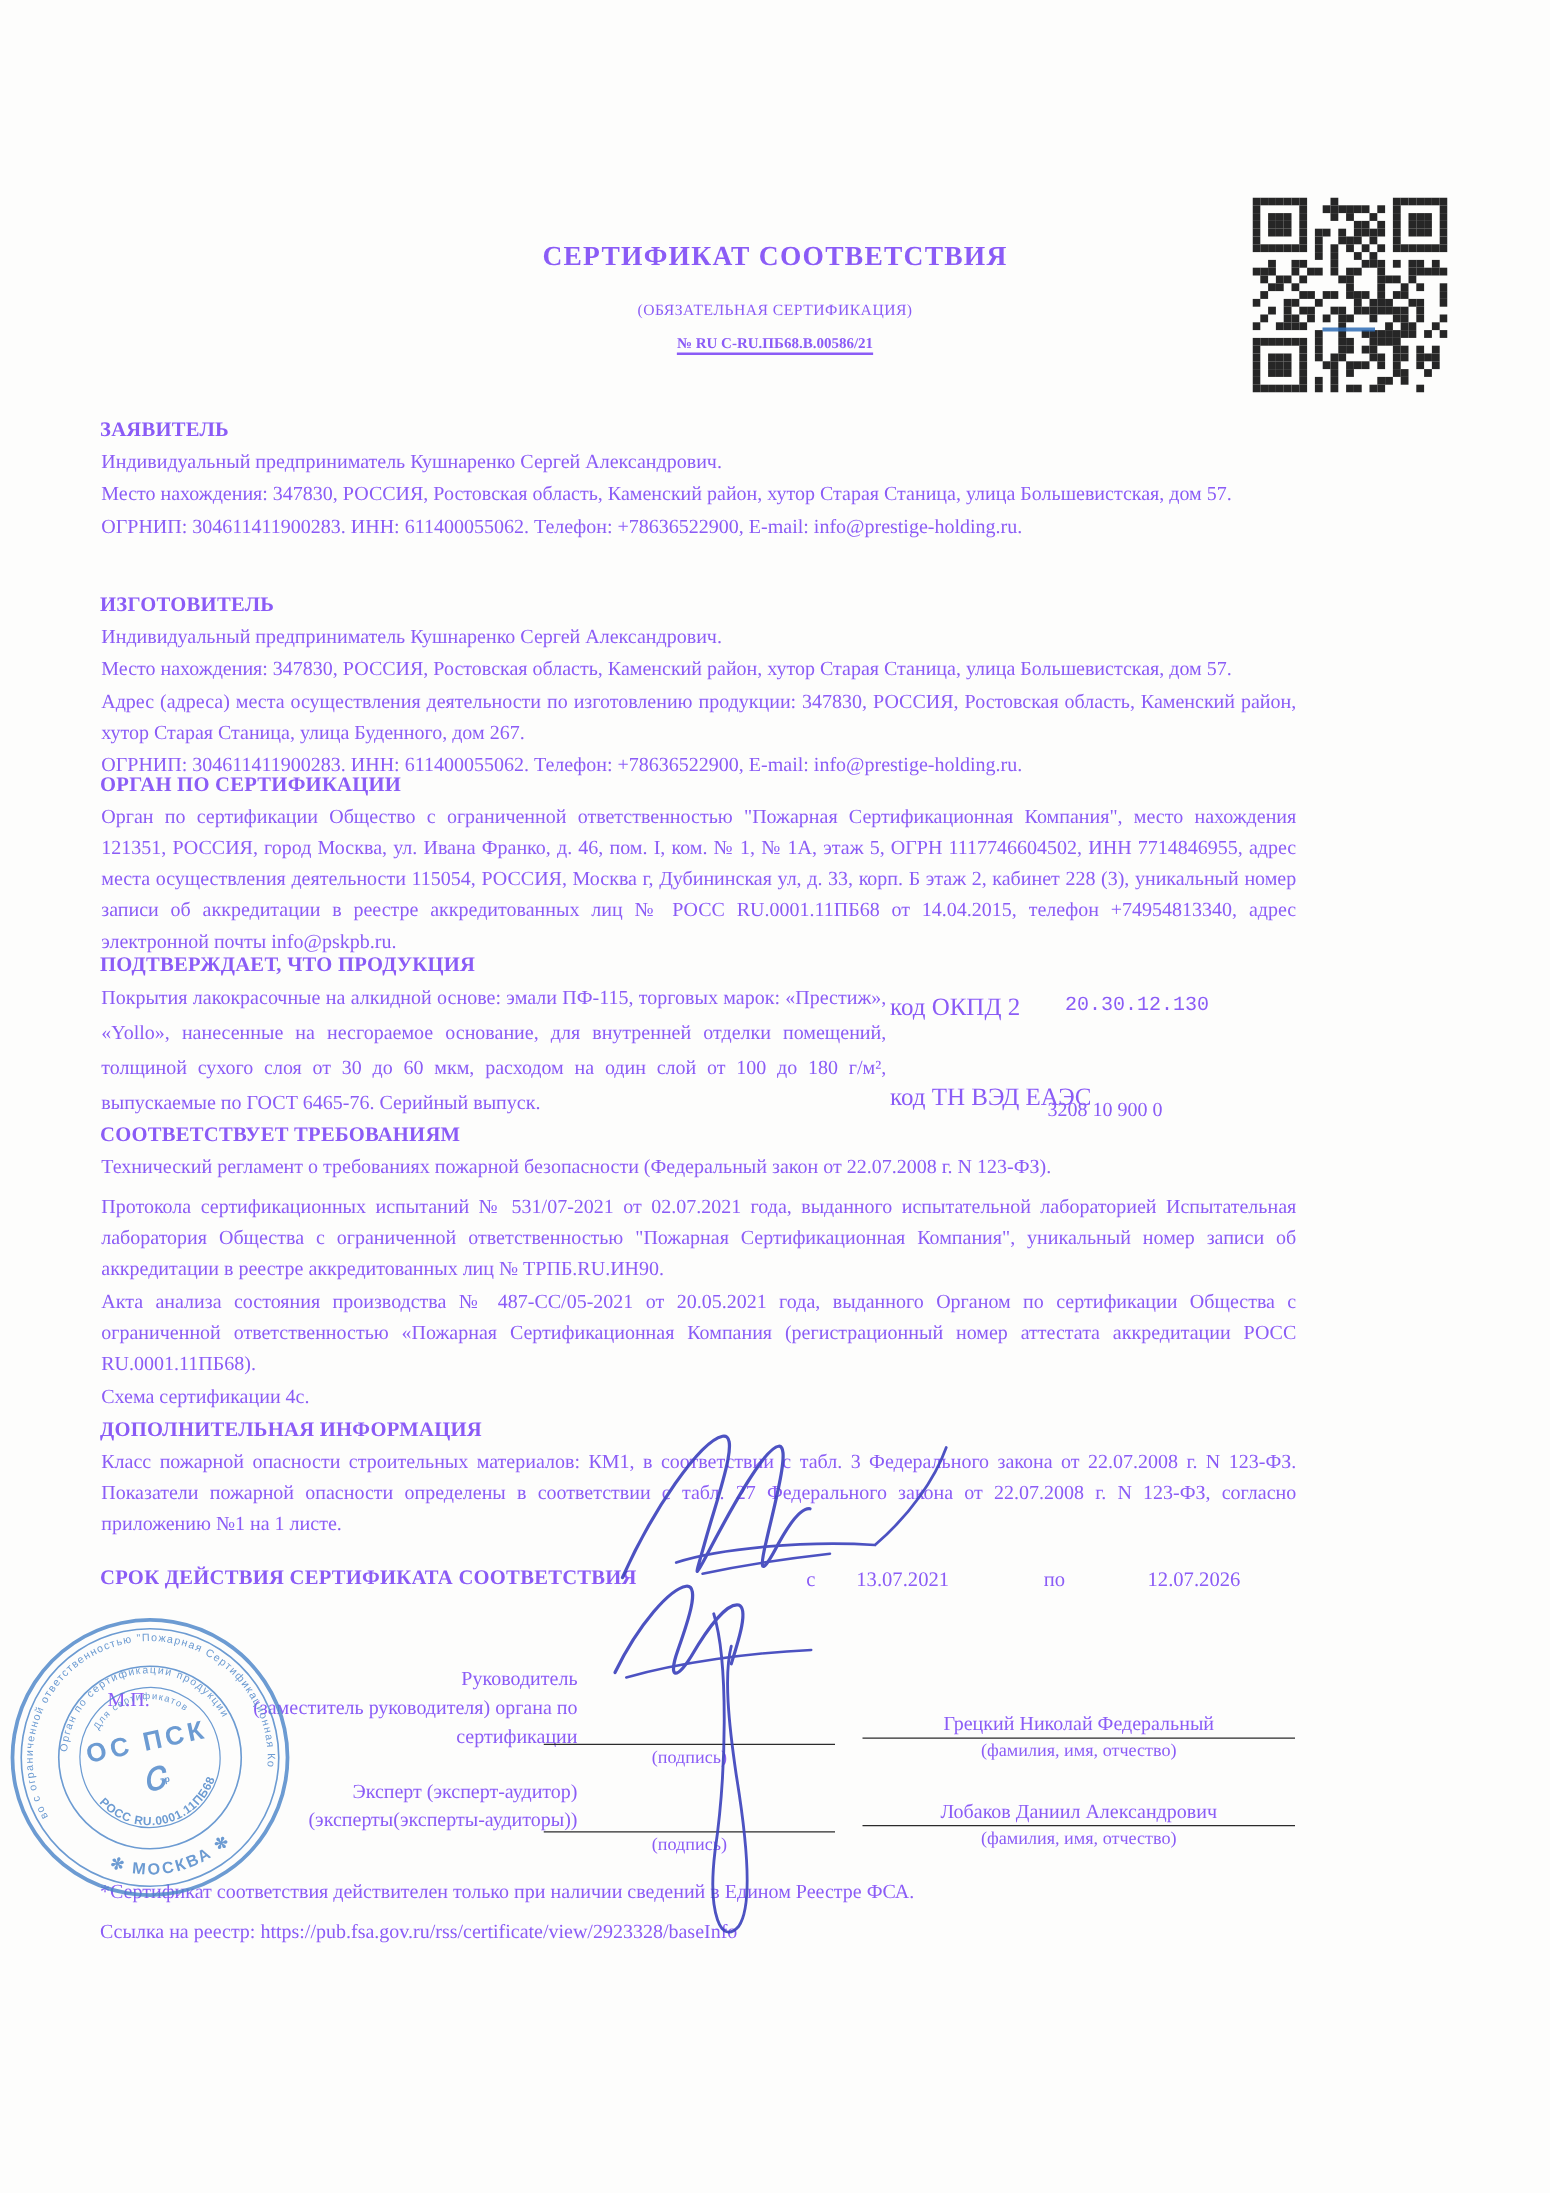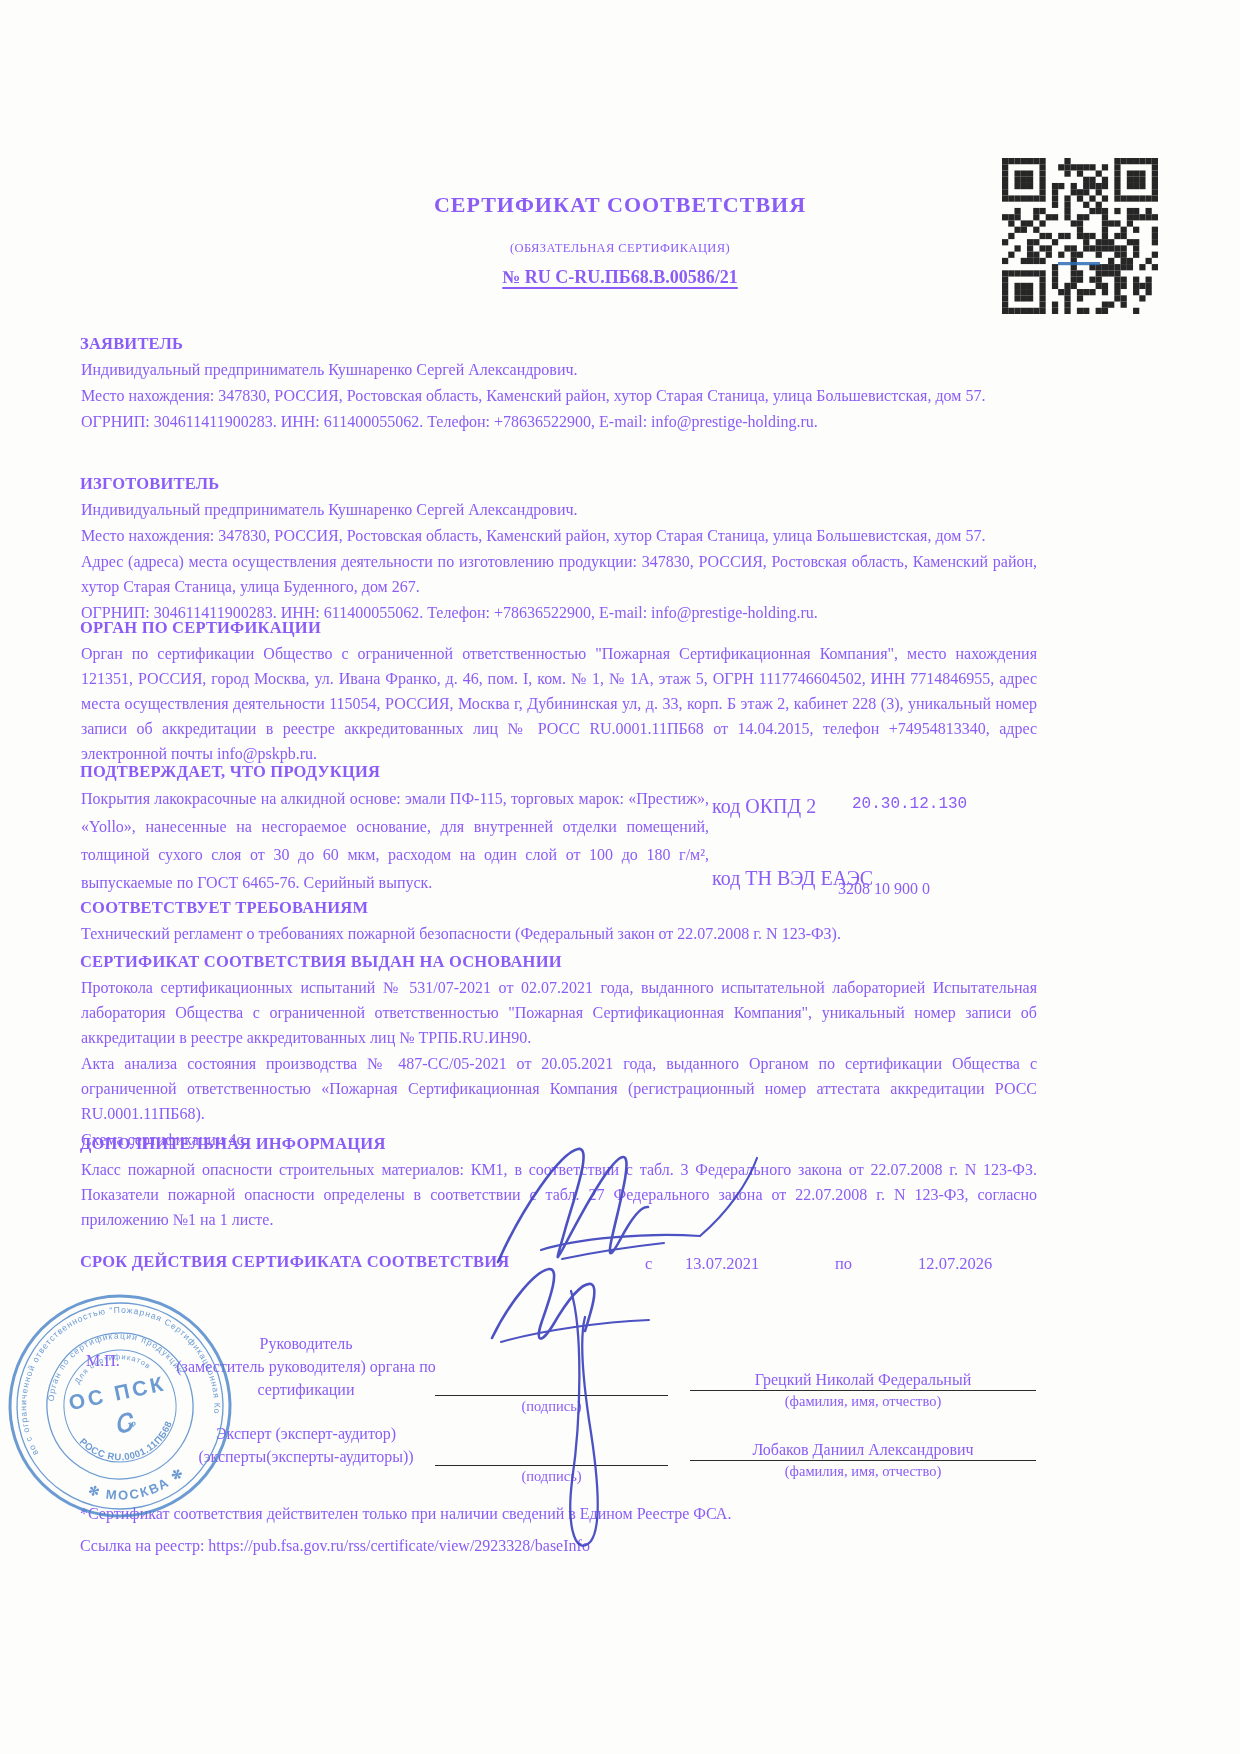--- a/index.html
+++ b/index.html
@@ -6,37 +6,37 @@
   .page{
     position:relative;width:1240px;height:1754px;margin:0 auto;
     background:#fdfdfc;overflow:hidden;
     font-family:"Liberation Serif","DejaVu Serif",serif;
     color:#8b5cf6;
   }
   .abs{position:absolute;}
   .center{left:0;width:100%;text-align:center;}
   .doc-title{top:192px;font-size:22px;font-weight:bold;letter-spacing:1px;}
   .doc-subtitle{top:241px;font-size:12.5px;letter-spacing:.4px;}
-  .doc-number{top:267px;font-size:18px;font-weight:bold;}
+  .doc-number{top:267px;font-size:12px;font-weight:bold;}
   .doc-number span{text-decoration:underline;text-underline-offset:4px;text-decoration-thickness:2px;}
   .qr-box{left:1002px;top:158px;width:156px;height:156px;}
   .section{left:80px;width:958px;}
   .sec-h{font-weight:bold;font-size:16.5px;margin:0 0 3px 0;letter-spacing:.2px;}
   .para{font-size:16px;line-height:25px;text-align:justify;margin:1px;}
   .product-text{width:628px;line-height:28px;}
   .code-label{position:absolute;font-size:20px;}
   .code-value{position:absolute;font-size:16px;}
   .okpd-l{left:632px;top:33px;} .okpd-v{left:772px;top:33px;font-family:Liberation Mono, monospace;}
   .tnved-l{left:632px;top:105px;} .tnved-v{left:758px;top:118px;}
   .validity{left:80px;top:1252px;width:1080px;font-size:16.5px;}
   .validity .sec-h{display:inline-block;font-size:16.5px;}
   .v-item{position:absolute;top:2px;font-size:16.5px;}
   .v-c{left:565px;} .v-d1{left:605px;} .v-po{left:755px;} .v-d2{left:838px;}
   .mp{left:86px;top:1352px;font-size:16px;}
-  .role{left:150px;width:312px;text-align:center;font-size:16px;line-height:23px;}
+  .role{left:150px;width:312px;text-align:right;font-size:16px;line-height:23px;}
   .role-head{top:1332px;} .role-expert{top:1422px;}
   .sig-block{left:435px;width:233px;border-top:1.6px solid #2b2b2b;text-align:center;font-size:14.5px;padding-top:2px;}
   .sig1{top:1395px;} .sig2{top:1465px;}
   .name-block{left:690px;width:346px;text-align:center;font-size:16px;}
   .nb1{top:1371px;} .nb2{top:1441px;}
   .name-line{border-bottom:1.6px solid #2b2b2b;padding-bottom:1px;}
   .name-caption{font-size:14.5px;padding-top:2px;}
   .footer-note{left:80px;top:1505px;font-size:16px;}
   .footer-reg{left:80px;top:1537px;font-size:16px;}
   .stamp-svg{left:2px;top:1288px;width:236px;height:236px;opacity:.82;}
@@ -383,21 +383,20 @@
     <span class="code-label tnved-l">код ТН ВЭД ЕАЭС</span>
     <span class="code-value tnved-v">3208 10 900 0</span>
   </div>
 
   <div class="abs section" style="top:898px">
     <p class="sec-h">СООТВЕТСТВУЕТ ТРЕБОВАНИЯМ</p>
     <p class="para">Технический регламент о требованиях пожарной безопасности (Федеральный закон от 22.07.2008 г. N 123-ФЗ).</p>
   </div>
 
   <div class="abs section" style="top:952px">
-    <p class="sec-h">СЕРТИФИКАТ СООТВЕТСТВИЯ ВЫДАН НА ОСНОВАНИИ</p>
     <p class="para">Протокола сертификационных испытаний № 531/07-2021 от 02.07.2021 года, выданного испытательной лабораторией Испытательная лаборатория Общества с ограниченной ответственностью "Пожарная Сертификационная Компания", уникальный номер записи об аккредитации в реестре аккредитованных лиц № ТРПБ.RU.ИН90.</p>
     <p class="para">Акта анализа состояния производства № 487-СС/05-2021 от 20.05.2021 года, выданного Органом по сертификации Общества с ограниченной ответственностью «Пожарная Сертификационная Компания (регистрационный номер аттестата аккредитации РОСС RU.0001.11ПБ68).</p>
     <p class="para">Схема сертификации 4с.</p>
   </div>
 
   <div class="abs section" style="top:1134px">
     <p class="sec-h">ДОПОЛНИТЕЛЬНАЯ ИНФОРМАЦИЯ</p>
     <p class="para">Класс пожарной опасности строительных материалов: КМ1, в соответствии с табл. 3 Федерального закона от 22.07.2008 г. N 123-ФЗ. Показатели пожарной опасности определены в соответствии с табл. 27 Федерального закона от 22.07.2008 г. N 123-ФЗ, согласно приложению №1 на 1 листе.</p>
   </div>
 

